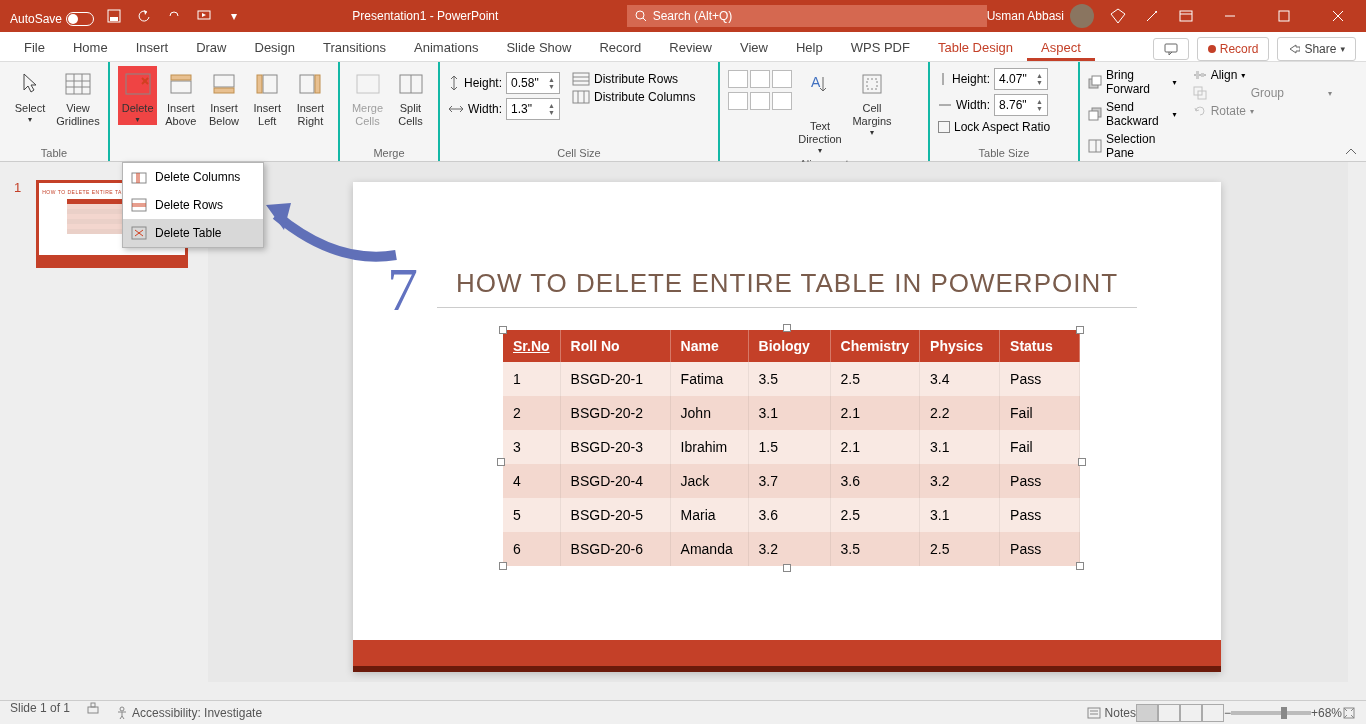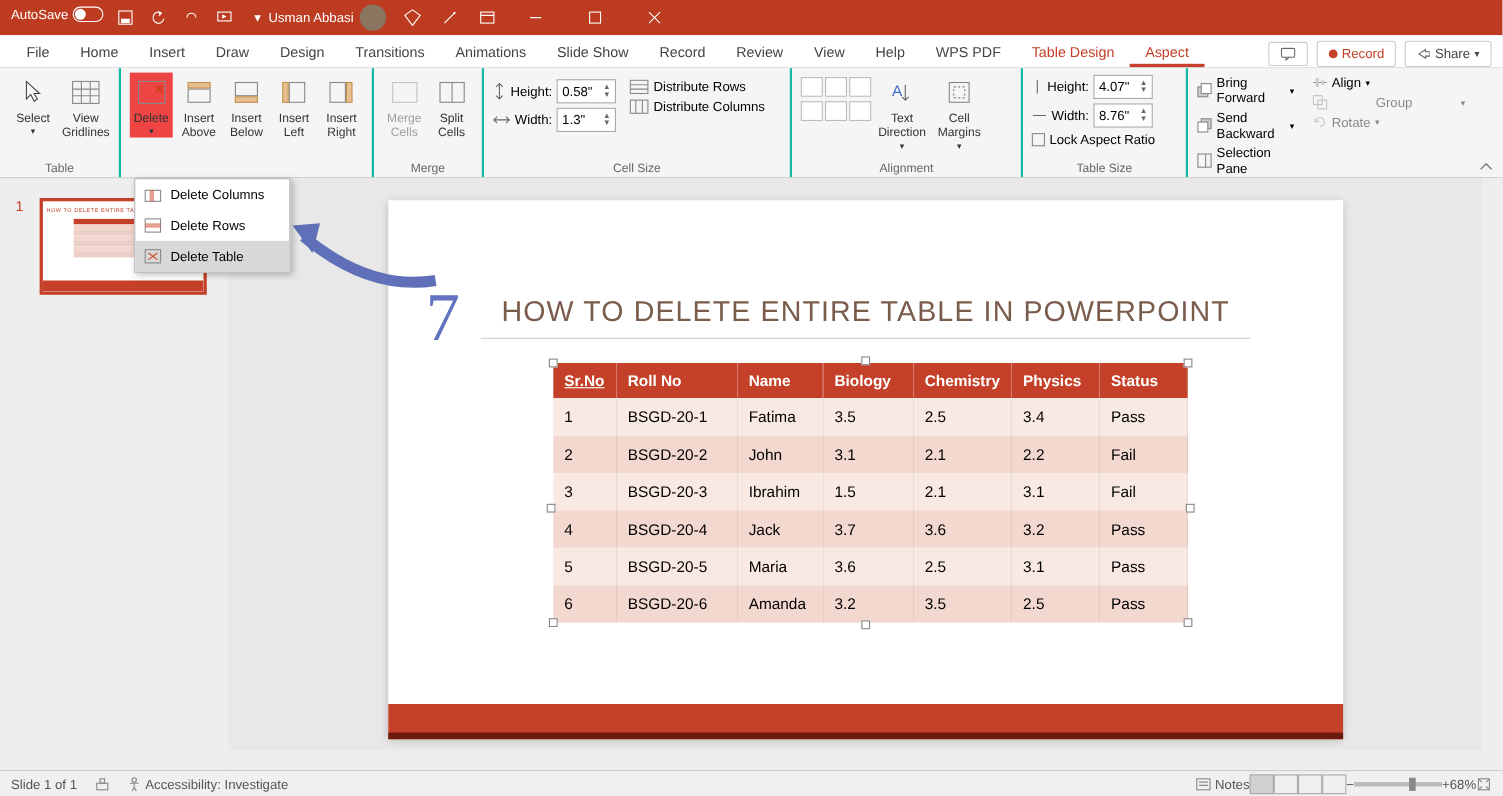--- a/index.html
+++ b/index.html
@@ -1,20 +1,20 @@
 <!DOCTYPE html>
 <html><head>
 <meta charset="utf-8">
 <style>
 * { margin: 0; padding: 0; box-sizing: border-box; font-family: "Segoe UI", Arial, sans-serif; }
 body { width: 1366px; height: 724px; background: #e8e8e8; overflow: hidden; position: relative; }
 
 
 .titlebar { height: 32px; background: #bd3c21; display: flex; align-items: center; color: #fff; font-size: 12px; }
-.titlebar-left { display: flex; align-items: flex-start; gap: 10px; padding-left: 10px; }
+.titlebar-left { display: flex; align-items: flex-end; gap: 10px; padding-left: 10px; }
 .autosave { display: flex; align-items: center; gap: 4px; }
 .toggle { width: 28px; height: 14px; border: 1px solid #fff; border-radius: 8px; position: relative; }
 .toggle::after { content: ""; width: 10px; height: 10px; border-radius: 50%; background: #fff; position: absolute; left: 1px; top: 1px; }
 .qat-btn { width: 20px; height: 20px; display: inline-flex; align-items: center; justify-content: center; cursor: pointer; }
 .titlebar-center { flex: 1; text-align: center; }
 .search-box { width: 360px; height: 22px; background: #d56850; display: flex; align-items: center; padding: 0 8px; gap: 6px; color: #fff; font-size: 12px; margin-left: 20px; }
 .titlebar-right { display: flex; align-items: center; gap: 14px; padding-right: 8px; }
 .win-btn { width: 40px; height: 32px; display: flex; align-items: center; justify-content: center; cursor: pointer; }
 .user-area { display: flex; align-items: center; gap: 6px; }
 .avatar { width: 24px; height: 24px; border-radius: 50%; background: #8a7560; }
@@ -78,21 +78,21 @@
 .data-table th { background: #c44028; color: #fff; font-weight: 600; text-align: left; padding: 8px 10px; border-right: 1px solid rgba(255,255,255,0.3); }
 .data-table td { padding: 9px 10px; border-right: 1px solid rgba(0,0,0,0.06); }
 .data-table tr:nth-child(even) td { background: #f3d8cf; }
 .data-table tr:nth-child(odd) td { background: #f9e9e3; }
 .underline { text-decoration: underline; }
 
 
 .arrow-svg { position: absolute; left: 256px; top: 185px; z-index: 90; pointer-events: none; }
 
 
-.statusbar { position: absolute; bottom: 0; left: 0; right: 0; height: 24px; background: #f0f0f0; border-top: 1px solid #ccc; display: flex; align-items: center; font-size: 12px; color: #555; padding: 0 10px; gap: 16px; }
+.statusbar { position: absolute; bottom: 0; left: 0; right: 0; height: 24px; background: #f0f0f0; border-top: 1px solid #ccc; display: flex; font-size: 12px; color: #555; padding: 0 10px; gap: 16px; }
 .statusbar .right { margin-left: auto; display: flex; align-items: center; gap: 0; }
 .view-btn { width: 22px; height: 18px; border: 1px solid #aaa; cursor: pointer; }
 .view-btn.active { background: #d0d0d0; }
 .zoom-slider { width: 80px; height: 4px; background: #bbb; position: relative; }
 .zoom-slider::after { content: ""; width: 6px; height: 12px; background: #888; position: absolute; left: 50px; top: -4px; }
 
 
 .scroll-h { position: absolute; bottom: 24px; left: 208px; right: 0; height: 18px; background: #eee; }
 .scroll-v { position: absolute; right: 0; top: 162px; bottom: 42px; width: 18px; background: #eee; }
 
@@ -124,20 +124,30 @@
           <path d="M2 6 A4 4 0 0 1 10 6" fill="none" stroke="#fff"></path>
         </svg>
       </span>
     <span class="qat-btn">
         <svg width="14" height="14">
           <rect x="1" y="2" width="12" height="8" fill="none" stroke="#fff"></rect>
           <path d="M5 4 L9 6 L5 8 Z" fill="#fff"></path>
         </svg>
       </span>
     <span class="qat-btn" style="color:#fff;">▾</span>
+  </div>
+  <div class="titlebar-center">Presentation1 - PowerPoint</div>
+  <div class="search-box">
+    <span>
+        <svg width="12" height="12">
+          <circle cx="5" cy="5" r="4" fill="none" stroke="#fff"></circle>
+          <line x1="8" y1="8" x2="11" y2="11" stroke="#fff"></line>
+        </svg>
+      </span>
+    <span>Search (Alt+Q)</span>
   </div>
   <div class="titlebar-right">
     <div class="user-area">
       <span>Usman Abbasi</span>
       <span class="avatar"></span>
     </div>
     <span class="qat-btn">
         <svg width="16" height="16">
           <path d="M8 1 L15 6 L8 15 L1 6 Z" fill="none" stroke="#fff"></path>
         </svg>
@@ -399,21 +409,21 @@
         </div>
       </div>
       <div class="big-btn">
         <span class="icon-sq">
             <svg width="22" height="22">
               <text x="2" y="14" font-size="14" fill="#4070c0">A</text>
               <line x1="14" y1="4" x2="14" y2="18" stroke="#666"></line>
               <path d="M11 15 L14 18 L17 15" fill="none" stroke="#666"></path>
             </svg>
           </span>
-        <span style="white-space:pre;">Text
+        <span style="white-space:pre;margin-top:18px;">Text
 Direction</span>
           <span style="font-size:8px;">▾</span>
       </div>
       <div class="big-btn">
         <span class="icon-sq">
             <svg width="22" height="22">
               <rect x="2" y="2" width="18" height="18" fill="none" stroke="#888"></rect>
               <rect x="6" y="6" width="10" height="10" fill="none" stroke="#888" stroke-dasharray="2"></rect>
             </svg>
           </span>

